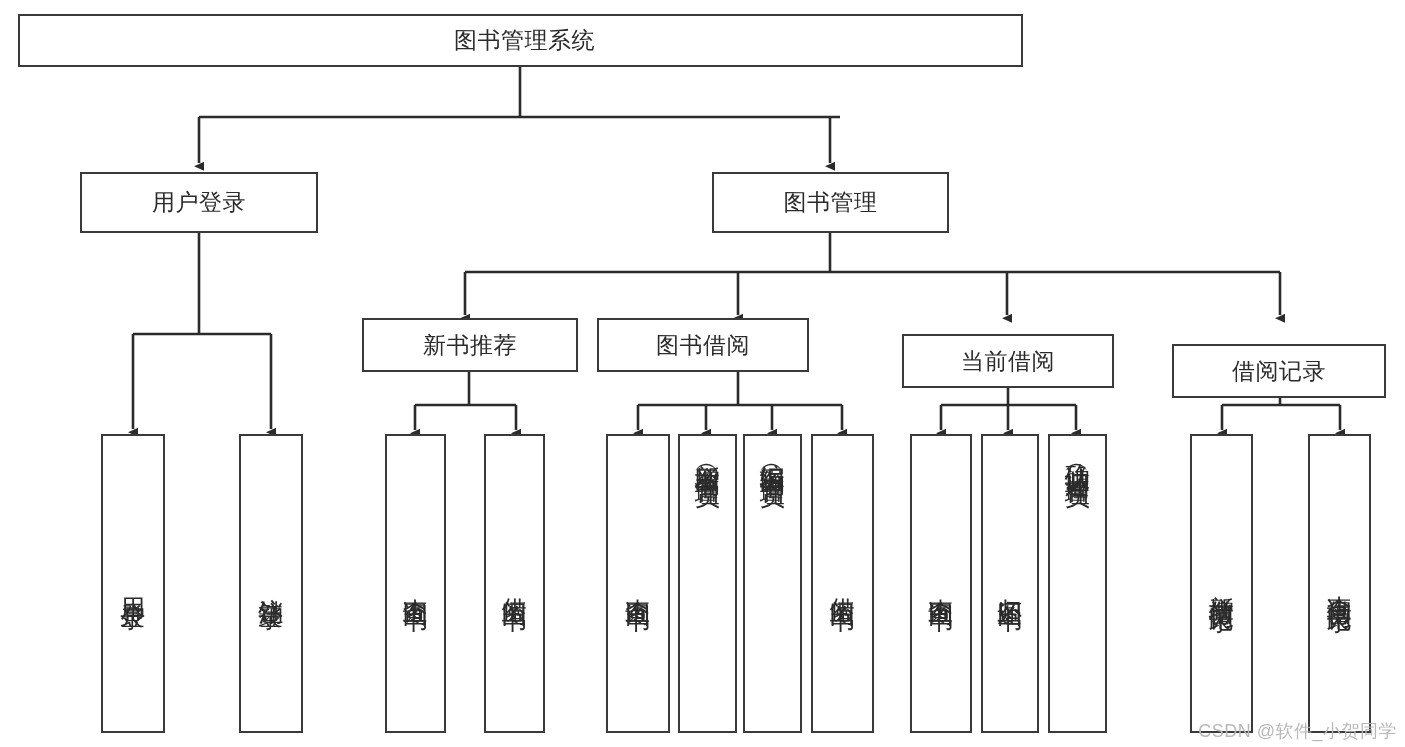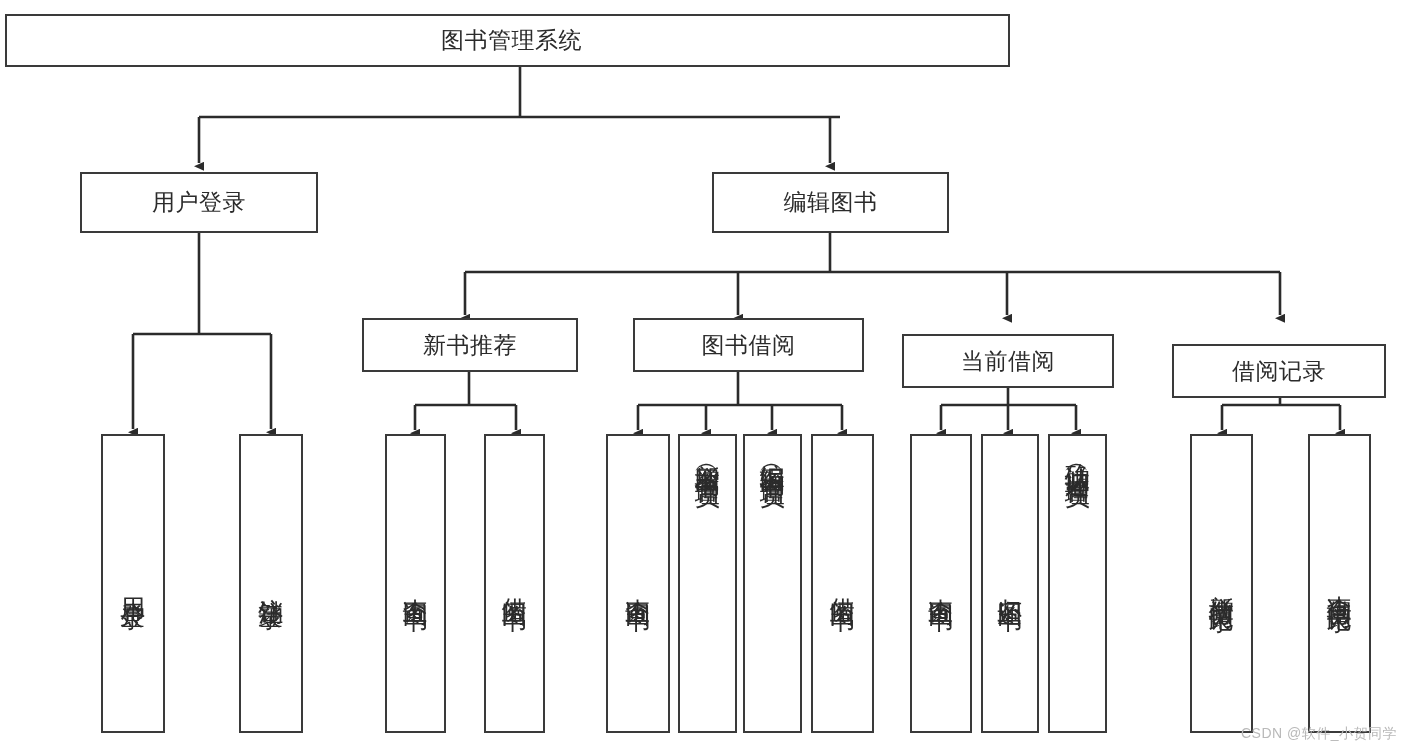--- a/index.html
+++ b/index.html
@@ -54,21 +54,21 @@
     padding-top: 8px;
   }
   .node-label {
     display: block;
     white-space: nowrap;
   }
   #watermark {
     position: absolute;
     right: 8px;
     bottom: 4px;
-    font-size: 14px;
+    font-size: 18px;
     color: #b9b9b9;
     white-space: nowrap;
     letter-spacing: 0.5px;
   }
 </style>
 </head>
 <body>
 
 <div id="canvas">
 
@@ -115,37 +115,37 @@
       <path d="M 1008,405 L 1008,430" marker-end="url(#arrowhead)"></path>
       <path d="M 1076,405 L 1076,430" marker-end="url(#arrowhead)"></path>
 
       <path d="M 1280,372 L 1280,405"></path>
       <path d="M 1222,405 L 1340,405"></path>
       <path d="M 1222,405 L 1222,430" marker-end="url(#arrowhead)"></path>
       <path d="M 1340,405 L 1340,430" marker-end="url(#arrowhead)"></path>
     </g>
   </svg>
 
-  <div class="node horiz" style="left:5px; top:14px; width:1005px; height:53px;padding-left:8px;">
+  <div class="node horiz" style="left:18px; top:14px; width:1005px; height:53px;padding-left:8px;">
     <span class="node-label">图书管理系统</span>
   </div>
 
   <div class="node horiz" style="left:80px; top:172px; width:238px; height:61px;">
     <span class="node-label">用户登录</span>
   </div>
 
   <div class="node horiz" style="left:712px; top:172px; width:237px; height:61px;">
-    <span class="node-label">编辑图书</span>
+    <span class="node-label">图书管理</span>
   </div>
 
   <div class="node horiz" style="left:362px; top:318px; width:216px; height:54px;">
     <span class="node-label">新书推荐</span>
   </div>
 
-  <div class="node horiz" style="left:633px; top:318px; width:231px; height:54px;justify-content:center;">
+  <div class="node horiz" style="left:597px; top:318px; width:212px; height:54px;justify-content:center;">
     <span class="node-label">图书借阅</span>
   </div>
 
   <div class="node horiz" style="left:902px; top:318px; width:212px; height:54px;margin-top:16px;">
     <span class="node-label">当前借阅</span>
   </div>
 
   <div class="node horiz" style="left:1172px; top:318px; width:214px; height:54px;margin-top:26px;">
     <span class="node-label">借阅记录</span>
   </div>

